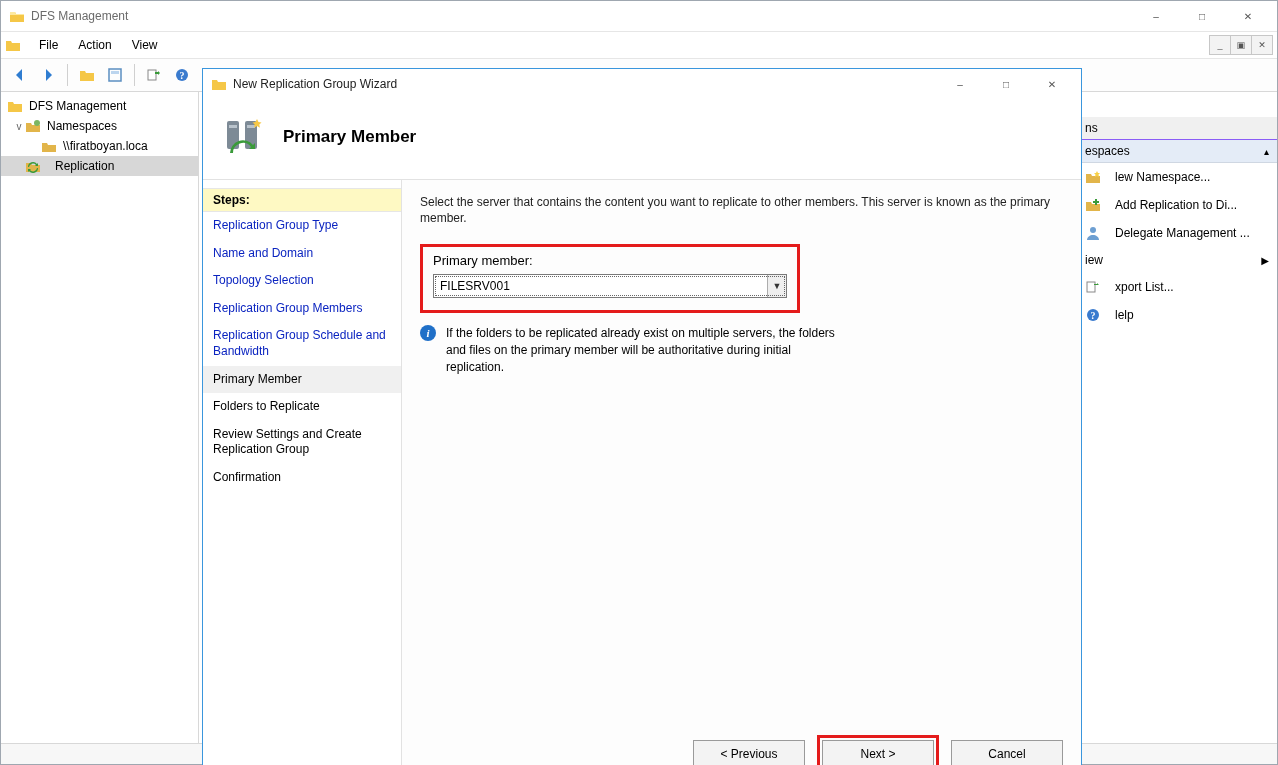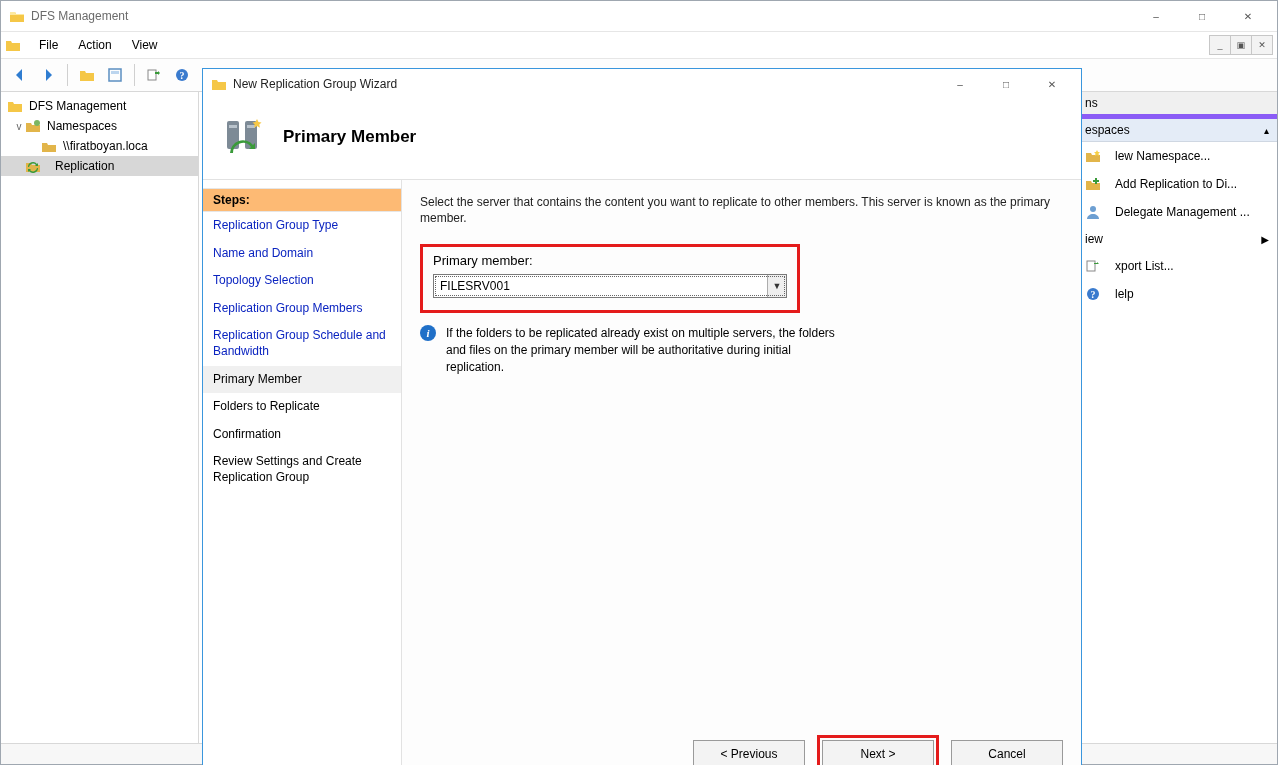--- a/index.html
+++ b/index.html
@@ -110,21 +110,22 @@
   .parent-actions {
     width: 200px;
     border-left:1px solid #d8d8d8;
     display:flex; flex-direction:column;
     background:#fff;
   }
   .actions-header {
     background:#f0f0f0;
     padding:4px 8px;
     font-size:12px;
-    border-bottom:5px solid #8b5cf6;
+    border-bottom:1px solid #8b5cf6;
+    margin-top:25px;
   }
   .actions-group-title {
     background:#e4ecf7;
     padding:4px 8px;
     display:flex; align-items:center; justify-content:space-between;
     font-size:12px;
     border-bottom:1px solid #cfd7e2;
   }
   .actions-group-title .collapse-caret { font-size:10px; }
   .action-link {
@@ -184,21 +185,21 @@
   .wizard-steps {
     width:198px;
     padding: 8px 0 8px 0;
     box-sizing:border-box;
     background:#fff;
   }
   .steps-label {
     padding:4px 10px;
     font-weight:bold;
     font-size:12px;
-    background:#fdba74;
+    background:#fef9c3;
     border-top:1px solid #e6e6e6;
     border-bottom:1px solid #e6e6e6;
   }
   .step-item {
     padding:6px 10px 6px 10px;
     font-size:12px;
     color:#0b24c0;
     line-height:1.3;
   }
   .step-item.upcoming { color:#000; }
@@ -495,22 +496,22 @@
 
     <div class="wizard-steps">
       <div class="steps-label">Steps:</div>
       <div class="step-item">Replication Group Type</div>
       <div class="step-item">Name and Domain</div>
       <div class="step-item">Topology Selection</div>
       <div class="step-item">Replication Group Members</div>
       <div class="step-item">Replication Group Schedule and Bandwidth</div>
       <div class="step-item current">Primary Member</div>
       <div class="step-item upcoming">Folders to Replicate</div>
+      <div class="step-item upcoming">Review Settings and Create Replication Group</div>
       <div class="step-item upcoming">Confirmation</div>
-      <div class="step-item upcoming">Review Settings and Create Replication Group</div>
     </div>
 
     <div class="wizard-content">
       <div class="content-desc">Select the server that contains the content you want to replicate to other members. This server is known as the primary member.</div>
 
       <div class="highlight-box">
         <div class="field-label">Primary member:</div>
         <div class="combo">
           <div class="combo-text">FILESRV001</div>
           <div class="combo-btn">

